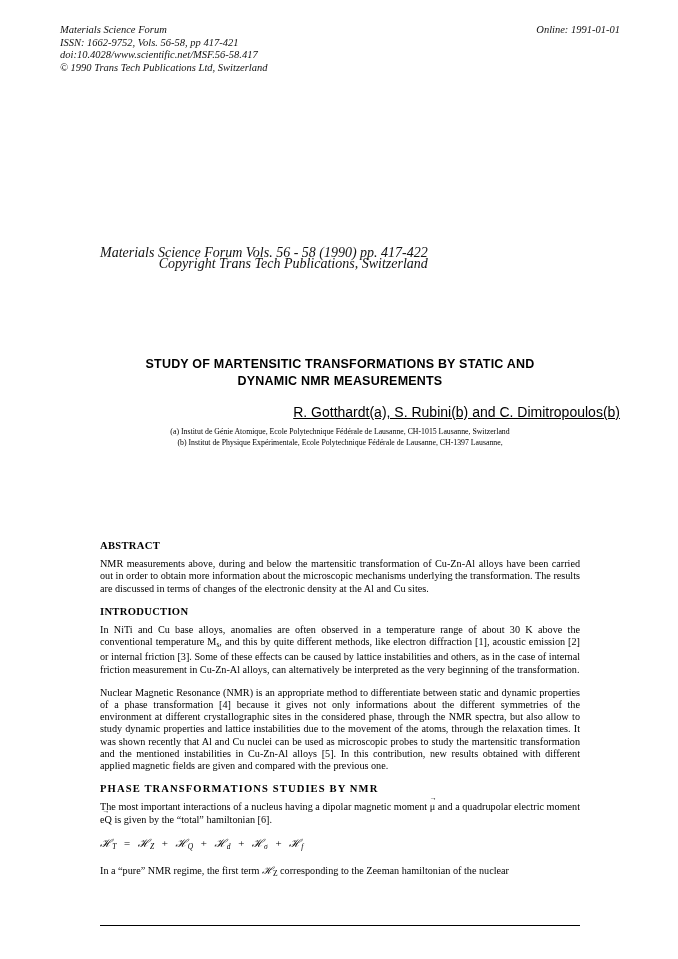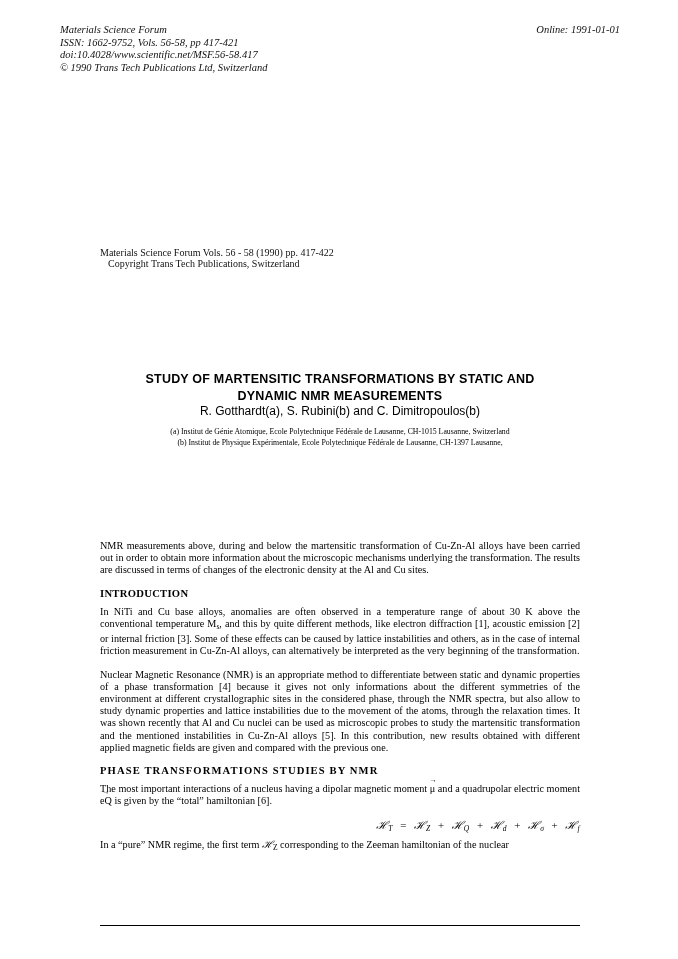--- a/index.html
+++ b/index.html
@@ -44,50 +44,52 @@
     width: 150px;
     font-size: 10.5px;
   }
   .hdr-line { white-space: nowrap; }
 
   
   .cite {
     position: absolute;
     left: 100px;
     top: 247px;
-    font-size: 10px;
+    font-style: italic;
+    font-size: 14px;
     line-height: 11px;
     color: #111;
+    text-align: right;
   }
   .cite-line2 { padding-left: 8px; }
 
   
   .title {
     position: absolute;
     left: 60px;
     top: 356px;
     width: 560px;
     text-align: center;
     font-family: "Liberation Sans", sans-serif;
     font-weight: bold;
     font-size: 12.5px;
     line-height: 17px;
     letter-spacing: 0.2px;
-    margin-top: 15px;
   }
 
   
   .authors {
     position: absolute;
     left: 60px;
     top: 404px;
     width: 560px;
-    text-align: center;
+    text-align: right;
     font-family: "Liberation Sans", sans-serif;
-    font-size: 12px;
+    font-size: 14px;
+    text-decoration: underline;
   }
 
   
   .affil {
     position: absolute;
     left: 50px;
     top: 427px;
     width: 580px;
     text-align: center;
     font-family: Liberation Serif, serif;
@@ -149,24 +151,24 @@
     position: absolute;
     top: -6px;
     left: 0;
     width: 100%;
     text-align: center;
     font-size: 7px;
     line-height: 7px;
   }
 
   .equation {
-    text-align: right;
+    text-align: left;
     font-style: italic;
     font-size: 11px;
-    margin: 9px 0 4px 0;
+    margin: 9px 0 12px 0;
     letter-spacing: 0.5px;
   }
   .script {
     font-family: "Liberation Serif", serif;
     font-style: italic;
   }
   .hamil {
     display: inline-block;
     position: relative;
   }
@@ -213,20 +215,21 @@
 
   <div class="authors">R. Gotthardt(a), S. Rubini(b) and C. Dimitropoulos(b)</div>
 
   <div class="affil">
     <div>(a) Institut de Génie Atomique, Ecole Polytechnique Fédérale de Lausanne, CH-1015 Lausanne, Switzerland</div>
     <div>(b) Institut de Physique Expérimentale, Ecole Polytechnique Fédérale de Lausanne, CH-1397 Lausanne,</div>
   </div>
 
   <div class="body">
 
+    <div class="sec-head">ABSTRACT</div>
     <p class="para">NMR measurements above, during and below the martensitic transformation of Cu-Zn-Al alloys have been carried out in order to obtain more information about the microscopic mechanisms underlying the transformation. The results are discussed in terms of changes of the electronic density at the Al and Cu sites.</p>
 
     <div class="sec-head gap-before">INTRODUCTION</div>
 
     <p class="para"><span>In NiTi and Cu base alloys, anomalies are often observed in a temperature range of about 30 K above the conventional temperature  M</span><span class="sub">s</span><span>, and this by quite different methods, like electron diffraction [1], acoustic emission [2] or internal friction [3]. Some of these effects can be caused by lattice instabilities and others, as in the case of internal friction measurement in Cu-Zn-Al alloys, can alternatively be interpreted as the very beginning of the transformation.</span></p>
 
     <p class="para">Nuclear Magnetic Resonance (NMR) is an appropriate method to differentiate between static and dynamic properties of a phase transformation [4] because it gives not only informations about the different symmetries of the environment at different crystallographic sites in the considered phase, through the NMR spectra, but also allow to study dynamic properties and lattice instabilities due to the movement of the atoms, through the relaxation times. It was shown recently that Al and Cu nuclei can be used as microscopic probes to study the martensitic transformation and the mentioned instabilities in Cu-Zn-Al alloys [5]. In this contribution, new results obtained with different applied magnetic fields are given and compared with the previous one.</p>
 
     <div class="sec-head spaced gap-before">PHASE  TRANSFORMATIONS  STUDIES  BY  NMR</div>
 

